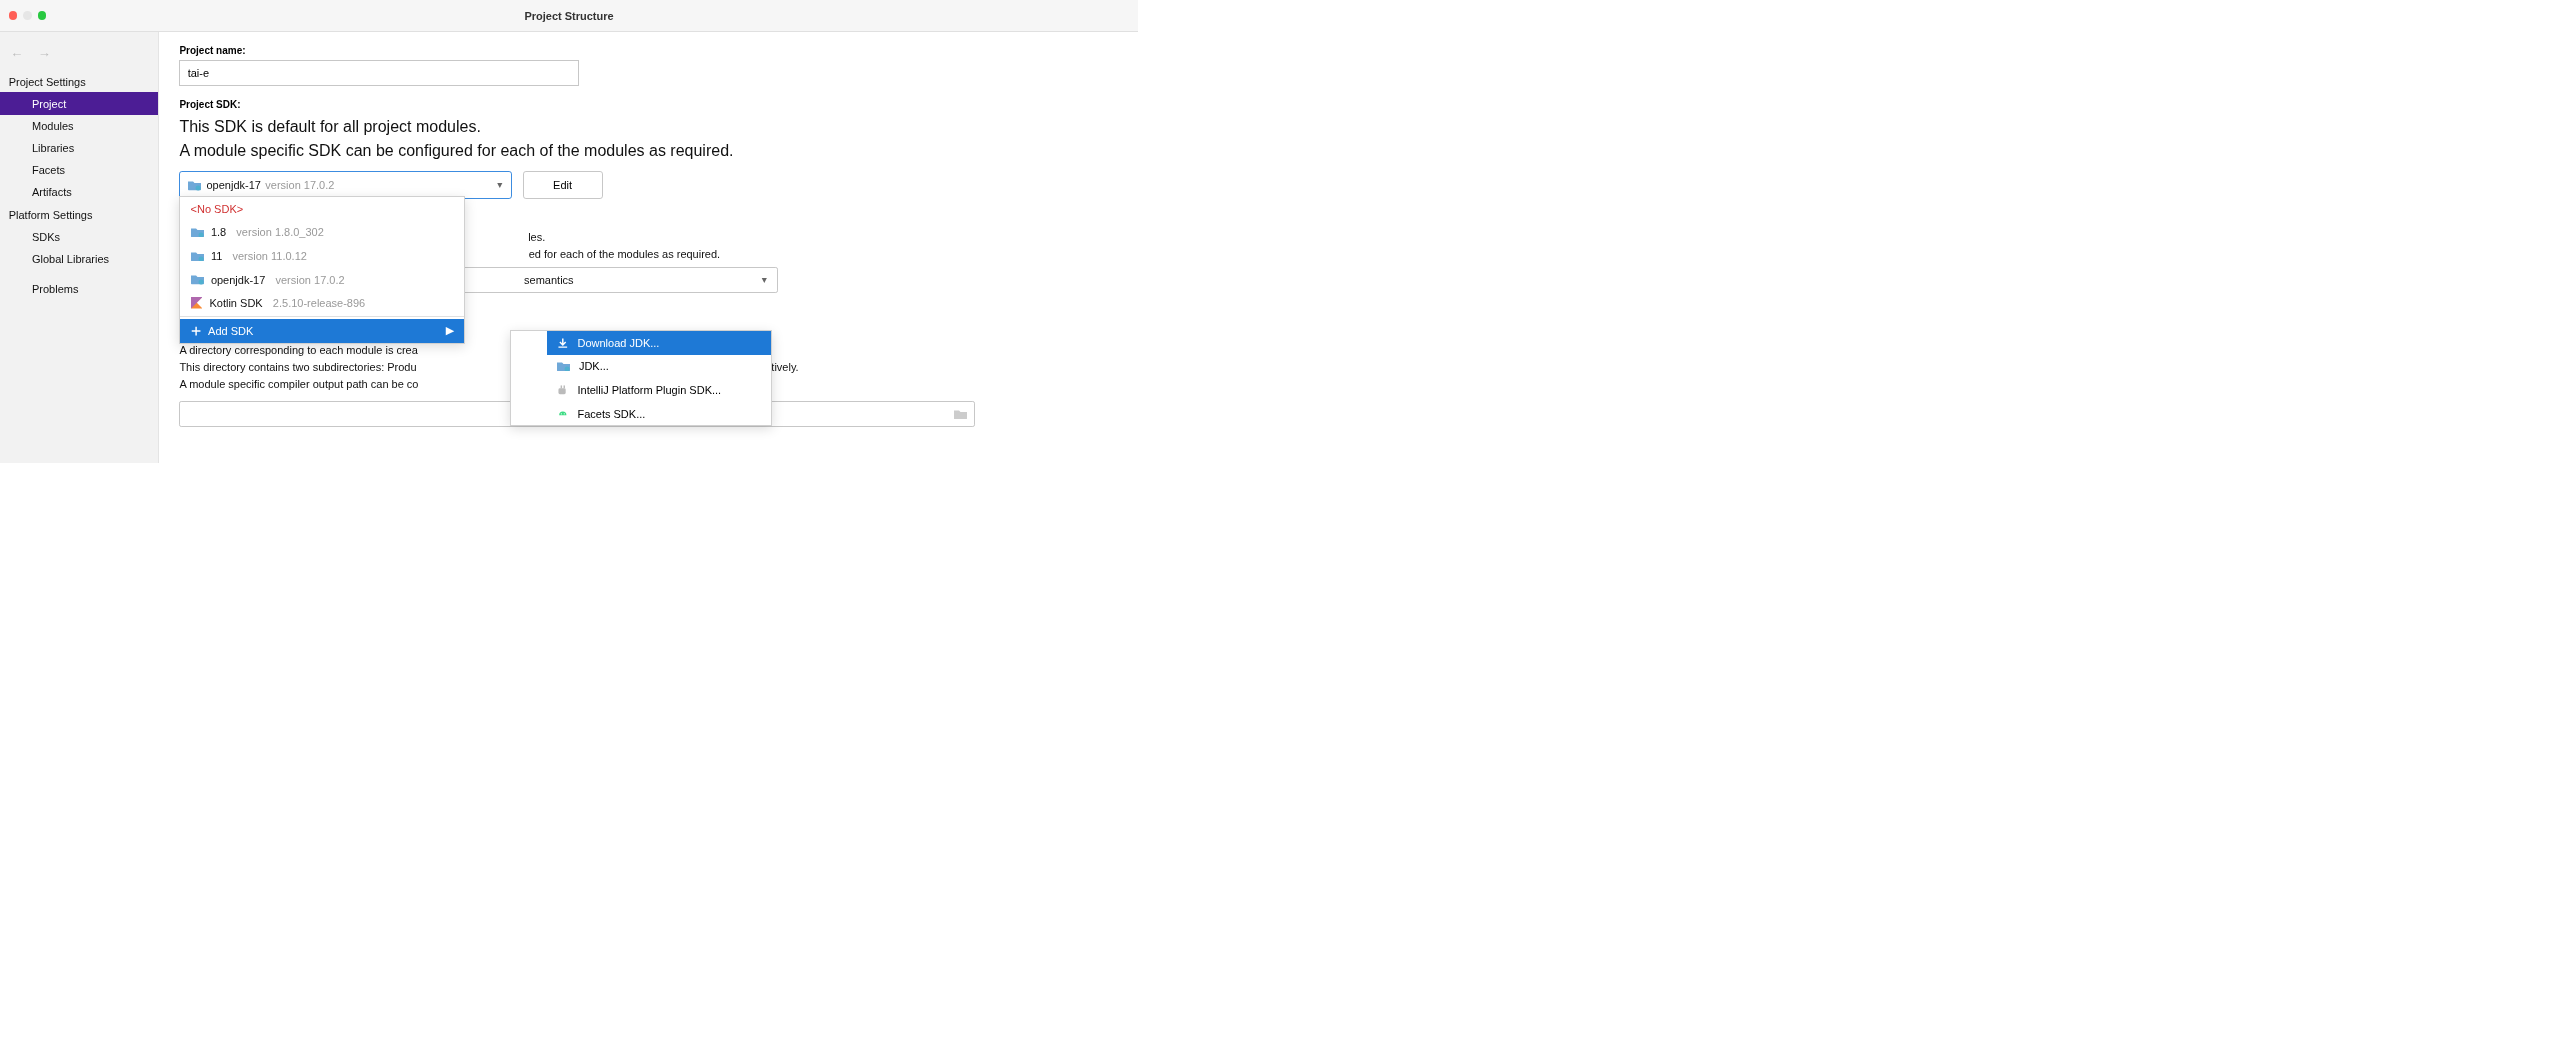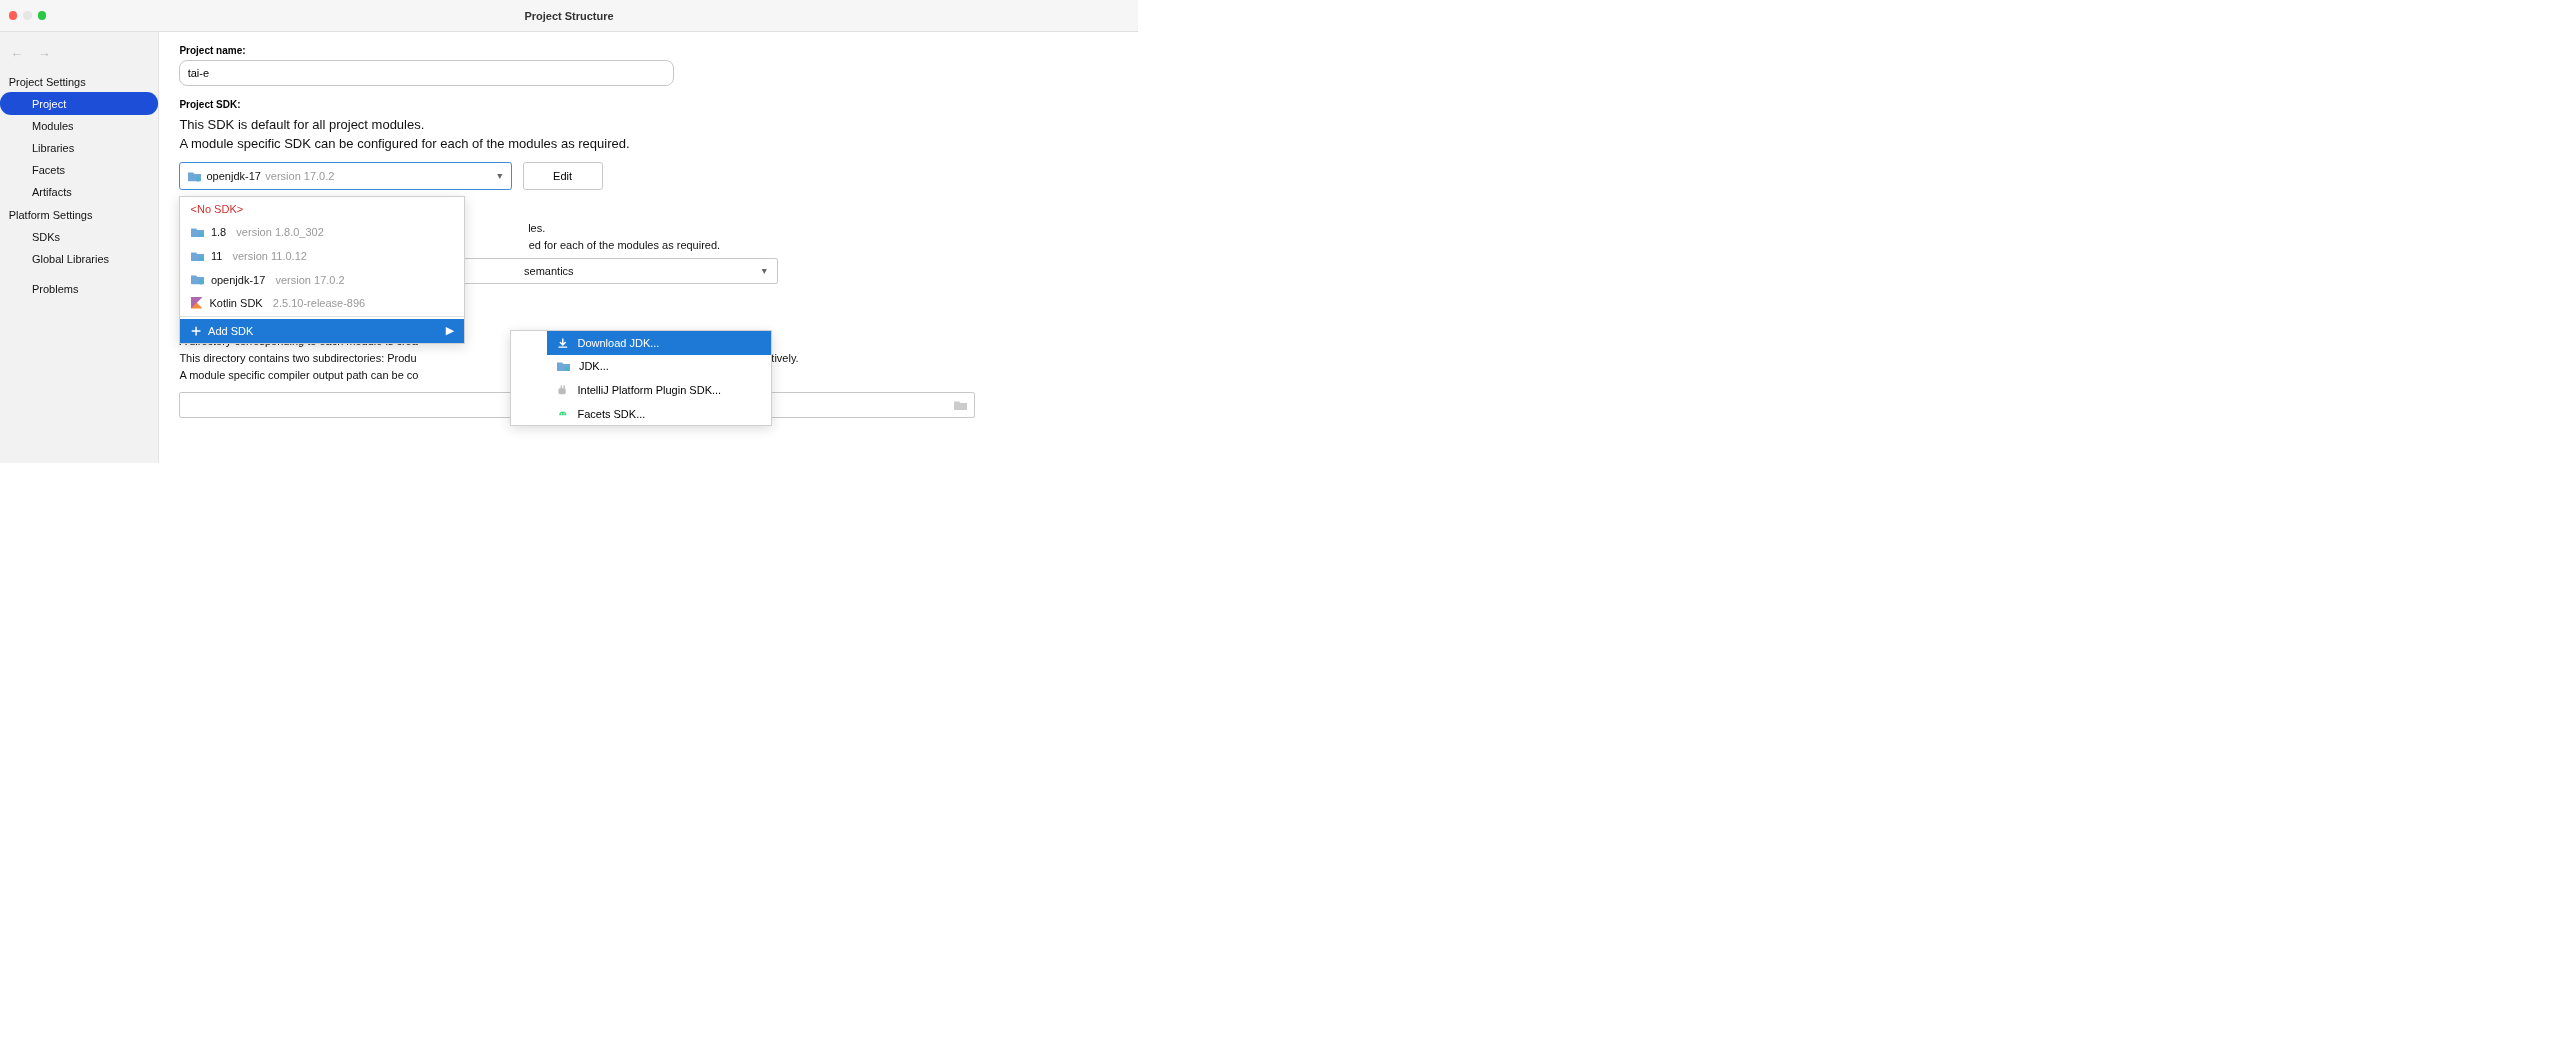--- a/index.html
+++ b/index.html
@@ -67,52 +67,51 @@
       color: #111;
       padding: 5.8px 8.7px 4.4px 8.7px;
     }
     .sidebar-item {
       font-size: 11px;
       color: #111;
       padding: 5.1px 8.7px 5.1px 32px;
       cursor: pointer;
     }
     .sidebar-item.selected {
-      background: #1d4ed8;
+      background: #4c1d95;
       color: #fff;
-      border-radius: 11px;
     }
     .sidebar-standalone {
       font-size: 11px;
       color: #111;
       padding: 5.8px 8.7px 5.8px 32px;
       cursor: pointer;
       margin-top: 7.3px;
     }
     .content {
       flex: 1;
       padding: 13px 20.4px;
       position: relative;
     }
     .field-label {
       font-weight: 600;
       font-size: 10px;
       margin-bottom: 4.4px;
     }
     .text-input {
-      width: 495px;
+      width: 400px;
       height: 26px;
       border: 0.7px solid #c7c7c7;
-      border-radius: 8px;
+      border-radius: 0;
       padding: 0 7.3px;
       font-size: 11px;
       margin-bottom: 13px;
     }
     .desc {
-      font-size: 13px;
+      font-size: 16px;
       color: #111;
       line-height: 1.5;
     }
     .sdk-row {
       display: flex;
       gap: 10.2px;
       margin-top: 8.7px;
       margin-bottom: 13px;
     }
     .sdk-select {

